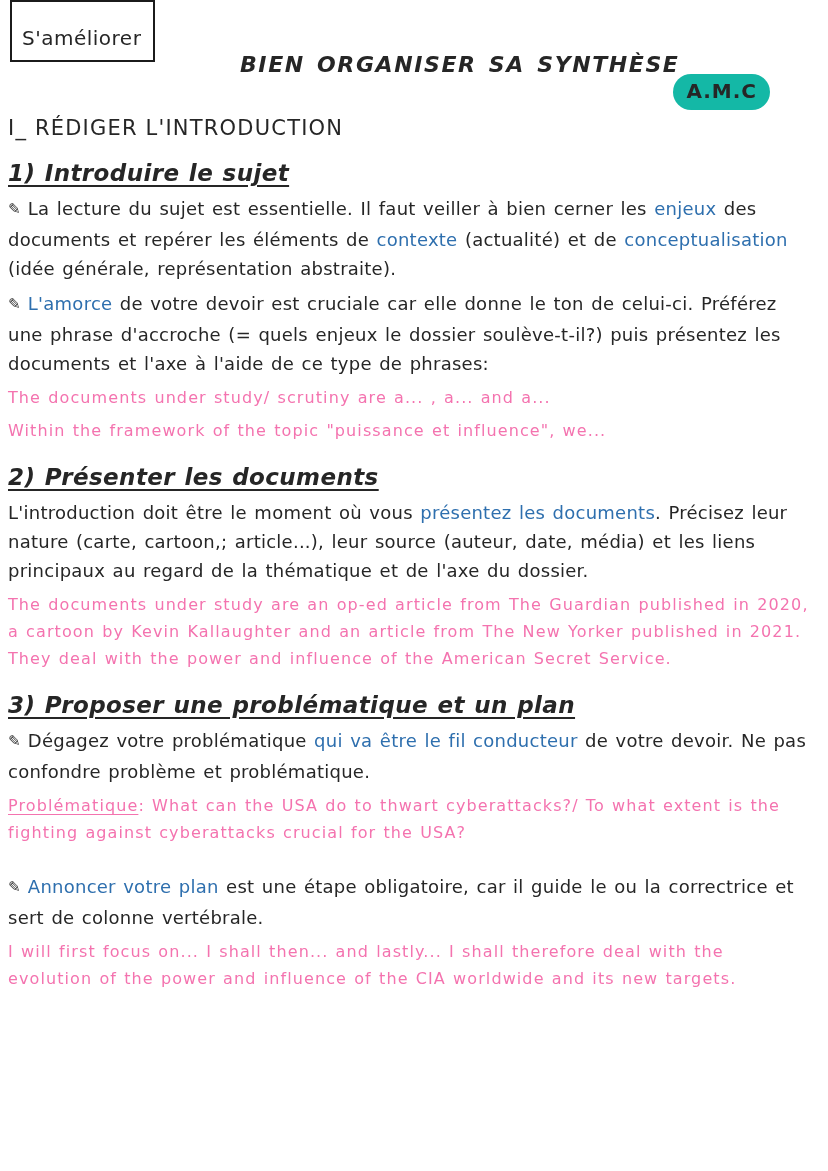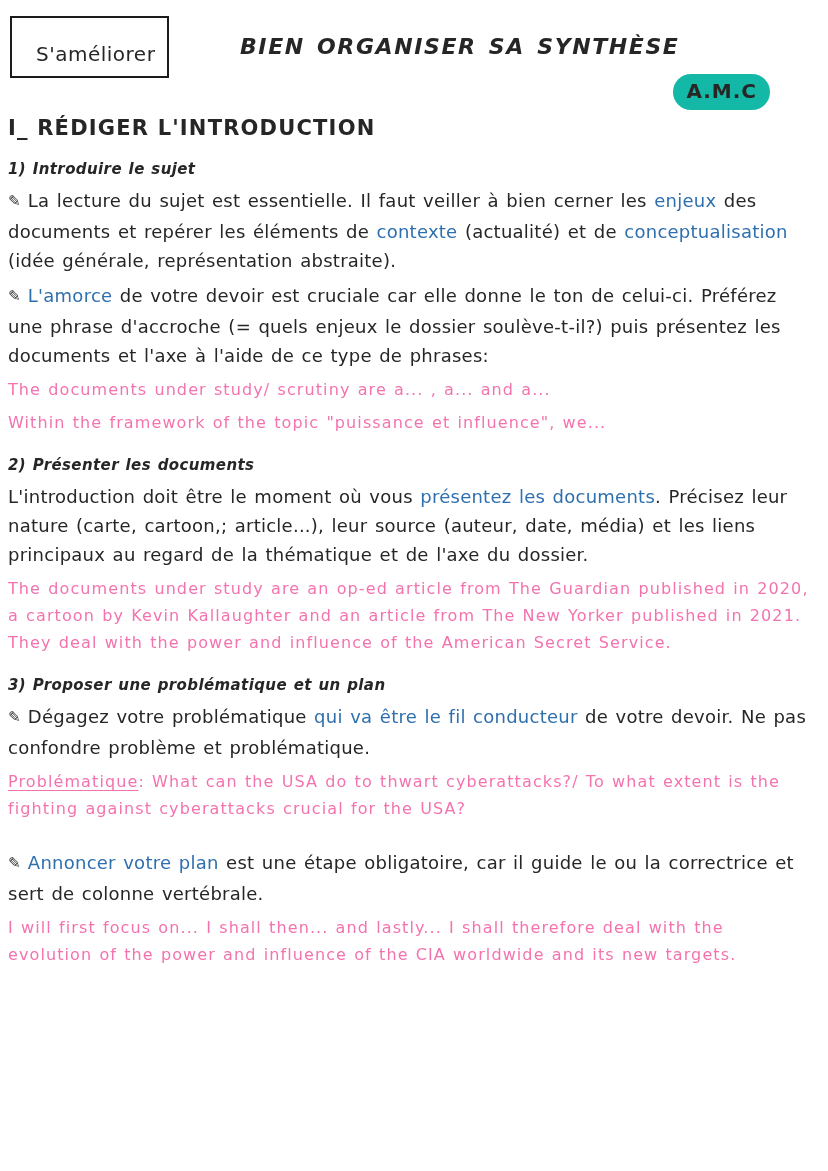--- a/index.html
+++ b/index.html
@@ -7,47 +7,47 @@
     width:828px; height:1171px; overflow:hidden;
     background:#ffffff;
     font-family:"DejaVu Sans","Liberation Sans",sans-serif;
     color:#262626;
   }
   .page { position:relative; width:828px; height:1171px; box-sizing:border-box; padding:0 14px 0 8px; }
 
   
   .header { position:relative; height:116px; }
   .corner-box {
-    position:absolute; top:16px; left:2px;
+    position:absolute; top:0; left:2px;
     border:2.5px solid #1b1b1b;
-    padding:24px 12px 10px 24px;
+    padding:24px 12px 10px 10px;
     font-size:20px; letter-spacing:0.5px;
     background:#fff;
   }
   .title {
-    position:absolute; left:232px; top:34px; margin:0;
+    position:absolute; left:232px; top:52px; margin:0;
     font-size:22px; font-style:italic; font-weight:bold;
     letter-spacing:1.6px; word-spacing:3px; white-space:nowrap;
   }
   .badge {
     position:absolute; right:44px; top:74px;
     background:#14b8a6; border-radius:18px;
     padding:5px 13px 7px; font-weight:bold; font-size:20px;
     letter-spacing:1px;
   }
   .h1 {
-    margin:0 0 10px 0; font-size:21px; font-weight:bold;
+    margin:0 0 10px 0; font-size:21px; font-weight:normal;
     letter-spacing:1.2px;
   }
 
   
   .sec-heading {
     margin:20px 0 8px 0;
-    font-size:15px; font-style:italic; font-weight:bold;
-    text-underline-offset:4px;
+    font-size:23px; font-style:italic; font-weight:bold;
+    text-decoration:underline; text-underline-offset:4px;
     letter-spacing:0.4px; word-spacing:1px;
   }
   .sec-heading.gap-lg { margin-top:20px; }
 
   .para {
     margin:0 0 6px 0;
     font-size:18px; line-height:29px;
     letter-spacing:0.25px; word-spacing:1.5px;
   }
   .para.gap-top { margin-top:26px; }

